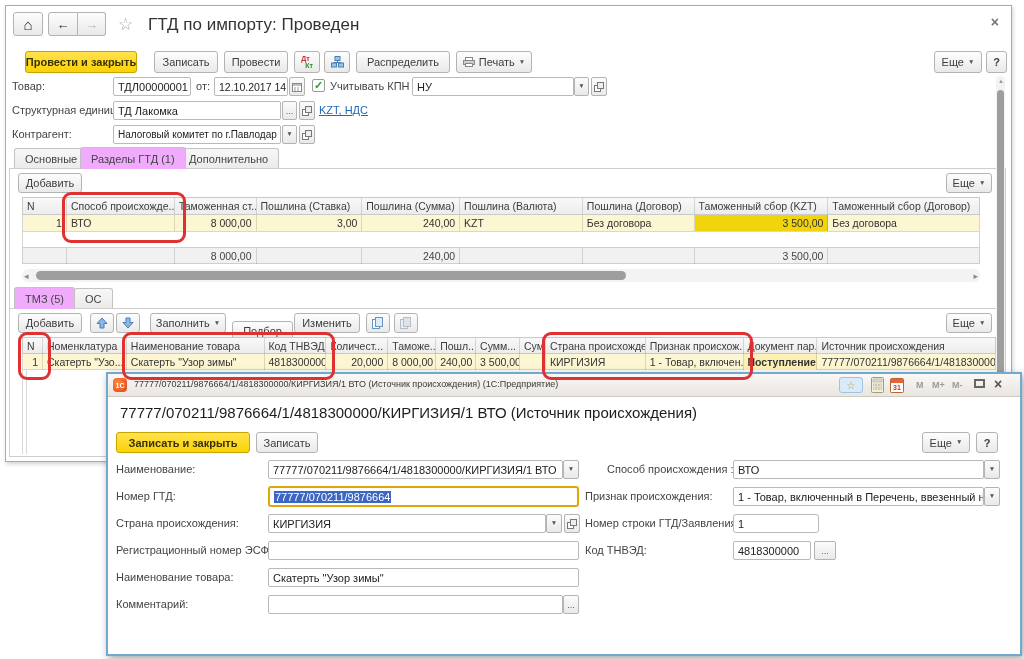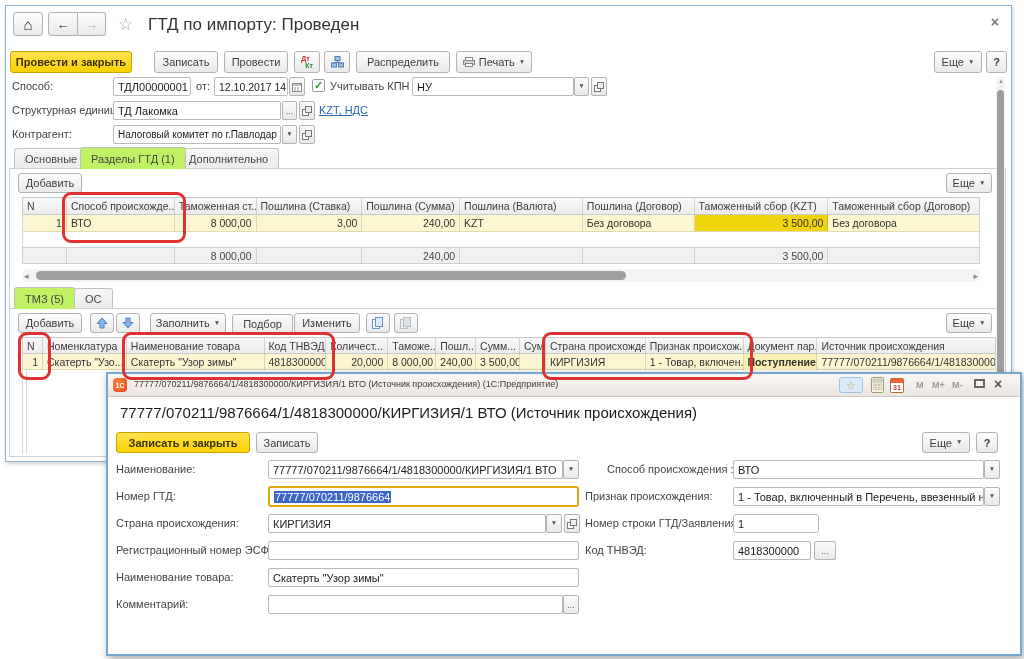--- a/index.html
+++ b/index.html
@@ -9,21 +9,21 @@
   .win{position:absolute;background:#fff;border:1px solid #8ab4d6;box-shadow:1px 2px 4px rgba(0,0,0,.18);}
   .btn{display:flex;align-items:center;justify-content:center;gap:4px;background:linear-gradient(#fdfdfd,#e9e9e9);border:1px solid #b3b3b3;border-radius:3px;font-size:11px;color:#3d3d3d;box-sizing:border-box;white-space:nowrap;cursor:default;}
   .btn-y{background:linear-gradient(#ffe24f,#fbd203);border:1px solid #c7a400;font-weight:bold;color:#3a3000;}
   .ibtn{padding:0;}
   .inp{background:#fff;border:1px solid #b9b9b9;border-radius:2px;box-sizing:border-box;display:flex;align-items:center;padding:0 4px;font-size:11px;color:#222;white-space:nowrap;overflow:hidden;}
   .sqb{background:linear-gradient(#fcfcfc,#e9e9e9);border:1px solid #b3b3b3;border-radius:2px;box-sizing:border-box;display:flex;align-items:center;justify-content:center;font-size:9px;color:#555;}
   .dar{font-size:6.5px;color:#555;line-height:1;}
   .lbl{position:absolute;font-size:11px;color:#444;white-space:nowrap;}
   .lnk{color:#2567b4;text-decoration:underline;font-size:11px;white-space:nowrap;}
   .tab{position:absolute;height:20px;display:flex;align-items:center;padding:0 10px;border:1px solid #c2c2c2;border-bottom:none;border-radius:3px 3px 0 0;background:linear-gradient(#f7f7f7,#ebebeb);color:#444;box-sizing:border-box;font-size:11px;white-space:nowrap;}
-  .tab.on{background:#bef264;height:22px;z-index:3;}
+  .tab.on{background:#f0abfc;height:22px;z-index:3;}
   .panel{position:absolute;border:1px solid #cfcfcf;background:#fff;box-sizing:border-box;}
   .thead{position:absolute;display:flex;background:linear-gradient(#f9f9f9,#ececec);border:1px solid #c9c9c9;box-sizing:border-box;}
   .trow{position:absolute;display:flex;border-left:1px solid #d6d6d6;border-right:1px solid #d6d6d6;border-bottom:1px solid #e2d9ad;box-sizing:border-box;background:#fdf6d2;}
   .th,.td{box-sizing:border-box;border-right:1px solid rgba(0,0,0,.13);padding:2px 4px;white-space:nowrap;overflow:hidden;font-size:10.5px;height:16px;line-height:12px;}
   .th{color:#3c3c3c;}
   .num{text-align:right;}
   .tot{position:absolute;display:flex;background:#f1f1f1;border:1px solid #cfcfcf;box-sizing:border-box;color:#444;}
   .red{position:absolute;border:3px solid #e03131;border-radius:9px;pointer-events:none;z-index:5;}
   .scroll-h{position:absolute;background:#f3f3f3;border-radius:6px;}
   .thumb{position:absolute;background:#9e9e9e;border-radius:5px;}
@@ -50,21 +50,21 @@
           <span>←</span>
         </div>
       <div class="btn ibtn" style="width:28px;height:24px;border-radius:0 3px 3px 0;border-left:none;font-size:13px;color:#b5b5b5;">
           <span>→</span>
         </div>
     </div>
     <div class="a" style="left:112px;top:8px;font-size:17px;color:#a8a8a8;">☆</div>
     <div class="a" style="left:142px;top:9px;font-size:17px;color:#333;">ГТД по импорту: Проведен</div>
     <div class="a" style="right:12px;top:8px;font-size:14px;color:#777;font-weight:bold;">×</div>
 
-    <div class="a btn btn-y" style="left:4px;top:45px;width:122px;height:22px;">Провести и закрыть</div>
+    <div class="a btn btn-y" style="left:19px;top:45px;width:112px;height:22px;">Провести и закрыть</div>
     <div class="a btn" style="left:148px;top:45px;width:64px;height:22px;">Записать</div>
     <div class="a btn" style="left:218px;top:45px;width:64px;height:22px;">Провести</div>
     <div class="a btn ibtn" style="left:288px;top:45px;width:26px;height:22px;">
       <div style="font-size:7px;font-weight:bold;line-height:7px;text-align:left;"><span style="color:#c23333;">Дт</span><br><span style="color:#2a8a2a;padding-left:4px;">Кт</span></div>
     </div>
     <div class="a btn ibtn" style="left:318px;top:45px;width:26px;height:22px;">
       <svg width="13" height="12" viewBox="0 0 13 12">
           <rect x="4" y="0.5" width="5" height="4" fill="#9dc3e8" stroke="#4a7fb5"></rect>
           <rect x="0.5" y="7" width="5" height="4" fill="#9dc3e8" stroke="#4a7fb5"></rect>
           <rect x="7.5" y="7" width="5" height="4" fill="#9dc3e8" stroke="#4a7fb5"></rect>
@@ -80,21 +80,21 @@
         </svg>
       <span>Печать</span>
         <span class="dar">▼</span>
     </div>
     <div class="a btn" style="left:928px;top:45px;width:48px;height:22px;">
         <span>Еще</span>
         <span class="dar">▼</span>
       </div>
     <div class="a btn" style="left:980px;top:45px;width:21px;height:22px;font-weight:bold;">?</div>
 
-    <div class="lbl" style="left:6px;top:74px;">Способ:</div>
+    <div class="lbl" style="left:6px;top:74px;">Товар:</div>
     <div class="a inp" style="left:107px;top:71px;width:78px;height:19px;">ТДЛ00000001</div>
     <div class="lbl" style="left:190px;top:74px;">от:</div>
     <div class="a inp" style="left:208px;top:71px;width:74px;height:19px;font-size:10.5px;">12.10.2017 14:32:11</div>
     <div class="a sqb" style="left:283px;top:71px;width:16px;height:19px;">
       <svg width="10" height="10" viewBox="0 0 10 10">
           <rect x="0.5" y="1.5" width="9" height="8" fill="#fff" stroke="#888"></rect>
           <rect x="1" y="2" width="8" height="2" fill="#bfbfbf"></rect>
           <path d="M2 6h2M5 6h2M2 8h2M5 8h2" stroke="#999"></path>
         </svg>
     </div>
@@ -203,21 +203,21 @@
     </div>
     <div class="a btn ibtn" style="left:110px;top:307px;width:24px;height:20px;">
       <svg width="12" height="12" viewBox="0 0 12 12">
           <path d="M6 11L1 5.5H4V1H8V5.5H11Z" fill="#8ab6e8" stroke="#4a7fb5"></path>
         </svg>
     </div>
     <div class="a btn" style="left:144px;top:307px;width:76px;height:20px;">
         <span>Заполнить</span>
         <span class="dar">▼</span>
       </div>
-    <div class="a btn" style="left:226px;top:308px;width:61px;height:20px;">Подбор</div>
+    <div class="a btn" style="left:226px;top:315px;width:61px;height:20px;">Подбор</div>
     <div class="a btn" style="left:288px;top:307px;width:66px;height:20px;">Изменить</div>
     <div class="a btn ibtn" style="left:360px;top:307px;width:24px;height:20px;">
       <svg width="12" height="12" viewBox="0 0 12 12">
           <rect x="0.5" y="2.5" width="7" height="9" fill="#fff" stroke="#6a93bd"></rect>
           <rect x="3.5" y="0.5" width="7" height="9" fill="#dcebf9" stroke="#6a93bd"></rect>
         </svg>
     </div>
     <div class="a btn ibtn" style="left:388px;top:307px;width:24px;height:20px;">
       <svg width="12" height="12" viewBox="0 0 12 12">
           <rect x="0.5" y="2.5" width="7" height="9" fill="#eee" stroke="#b5bec7"></rect>

